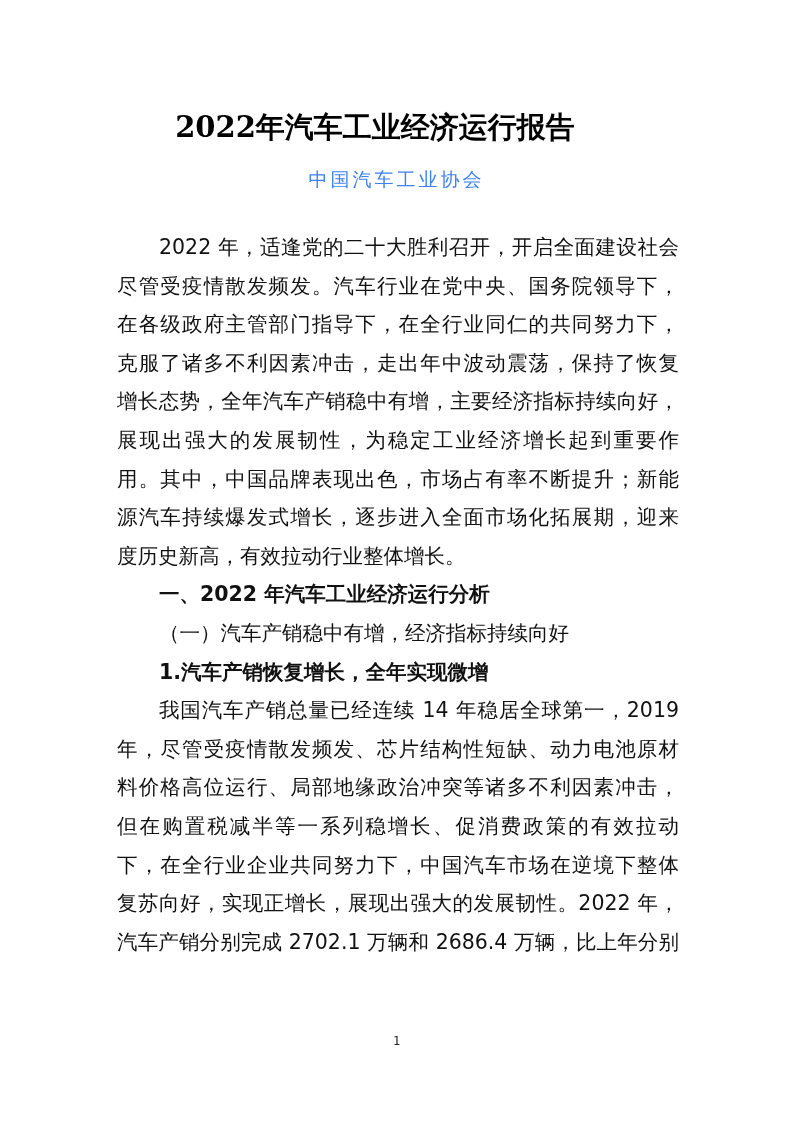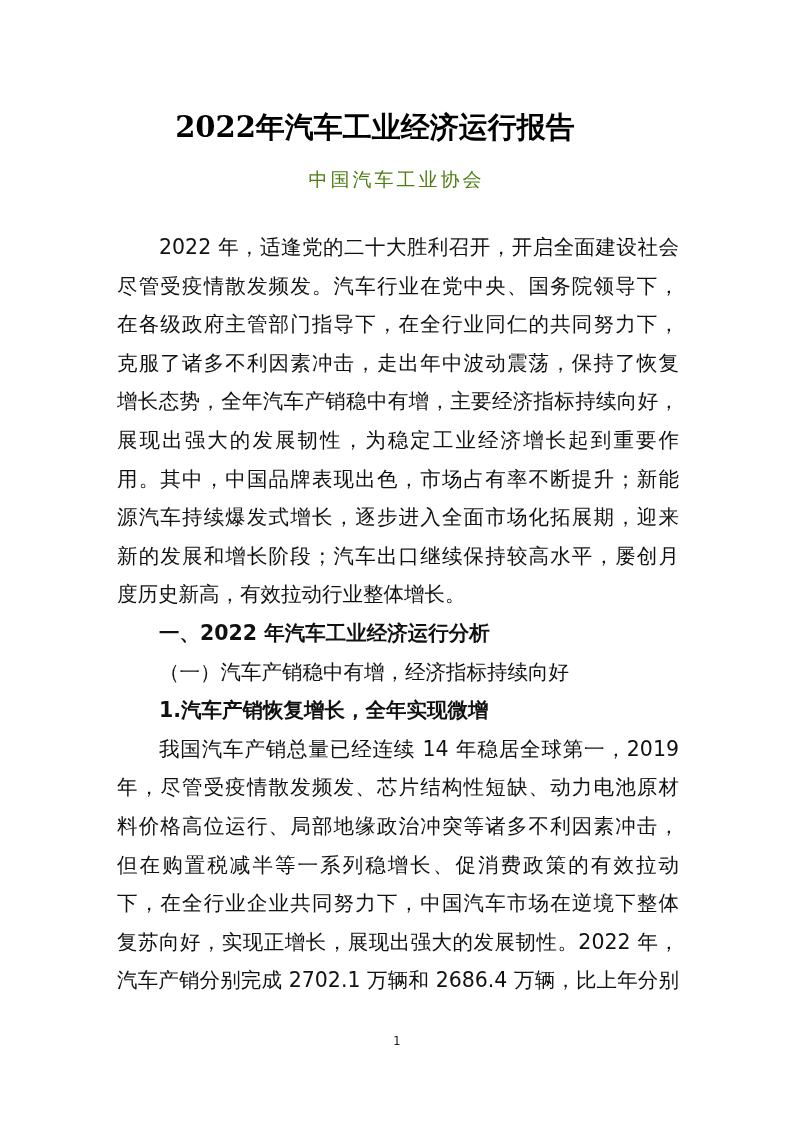--- a/index.html
+++ b/index.html
@@ -32,21 +32,21 @@
     color: #000;
   }
   .subtitle {
     position: absolute;
     top: 167px;
     left: 0; width: 793px;
     text-align: center;
     font-family: "DejaVu Sans", "Liberation Sans", sans-serif;
     font-size: 19px;
     letter-spacing: 3px;
-    color: #4d7c0f;
+    color: #3b82f6;
   }
   .body {
     position: absolute;
     top: 228px;
     left: 117px;
     width: 562px;
     font-family: "DejaVu Sans", "Liberation Sans", sans-serif;
     font-size: 20.5px;
     line-height: 38.6px;
     color: #111;
@@ -84,21 +84,20 @@
   <div class="body">
     <div>
       <span class="line indent">2022 年，适逢党的二十大胜利召开，开启全面建设社会</span>
       <span class="line">尽管受疫情散发频发。汽车行业在党中央、国务院领导下，</span>
       <span class="line">在各级政府主管部门指导下，在全行业同仁的共同努力下，</span>
       <span class="line">克服了诸多不利因素冲击，走出年中波动震荡，保持了恢复</span>
       <span class="line">增长态势，全年汽车产销稳中有增，主要经济指标持续向好，</span>
       <span class="line">展现出强大的发展韧性，为稳定工业经济增长起到重要作</span>
       <span class="line">用。其中，中国品牌表现出色，市场占有率不断提升；新能</span>
       <span class="line">源汽车持续爆发式增长，逐步进入全面市场化拓展期，迎来</span>
-      <span class="line">新的发展和增长阶段；汽车出口继续保持较高水平，屡创月</span>
       <span class="line last">度历史新高，有效拉动行业整体增长。</span>
     </div>
 
     <span class="line indent h1">一、2022 年汽车工业经济运行分析</span>
     <span class="line indent h2">（一）汽车产销稳中有增，经济指标持续向好</span>
     <span class="line indent h3">1.汽车产销恢复增长，全年实现微增</span>
 
     <div>
       <span class="line indent">我国汽车产销总量已经连续 14 年稳居全球第一，2019</span>
       <span class="line">年，尽管受疫情散发频发、芯片结构性短缺、动力电池原材</span>

